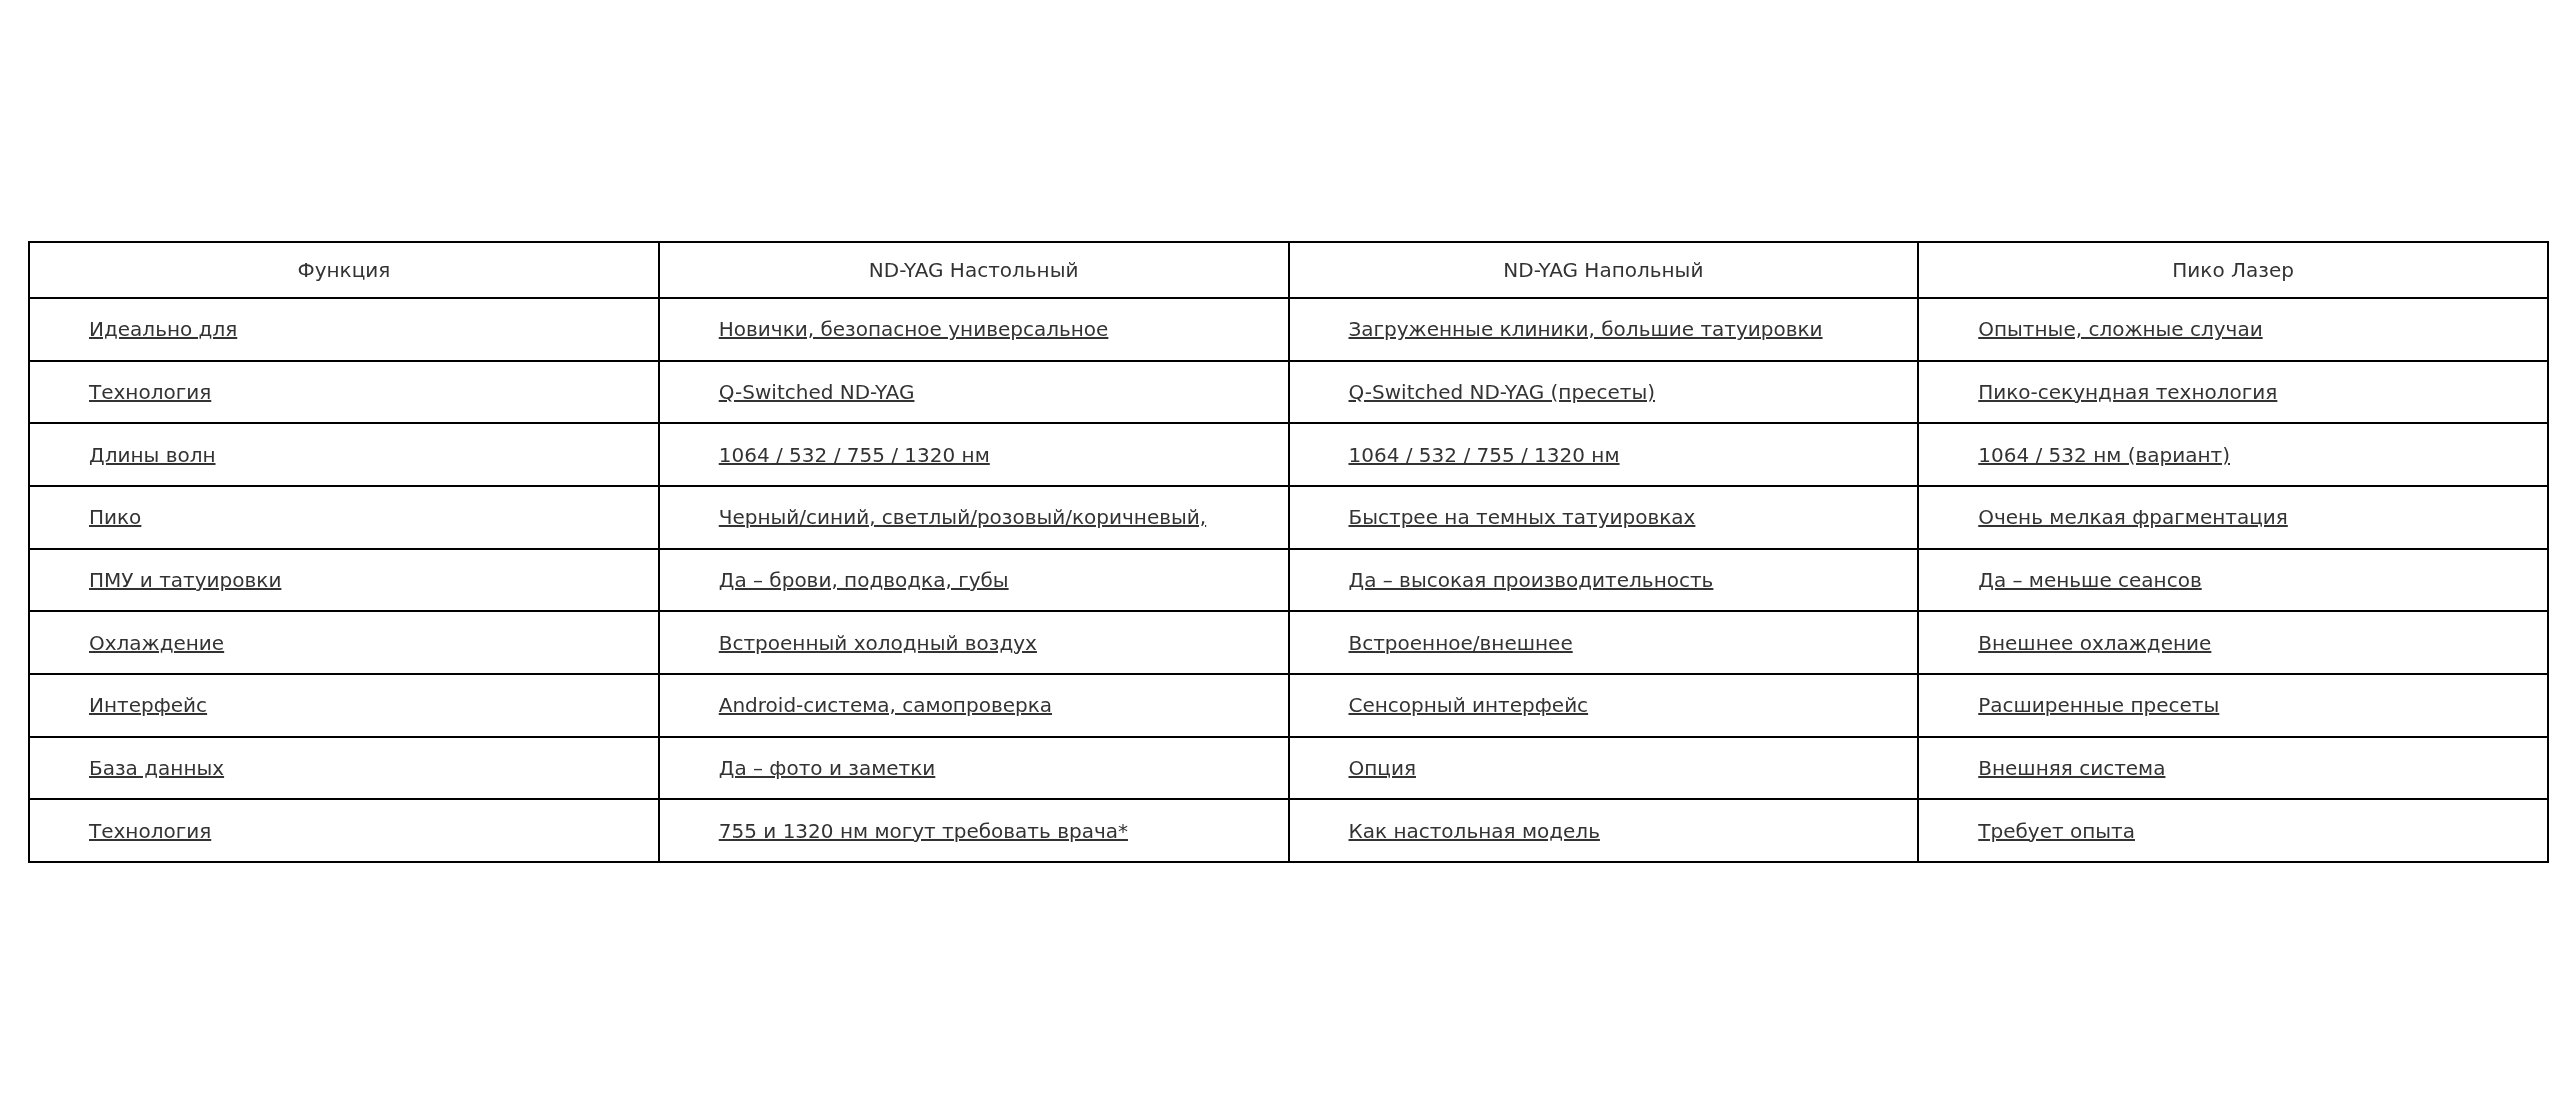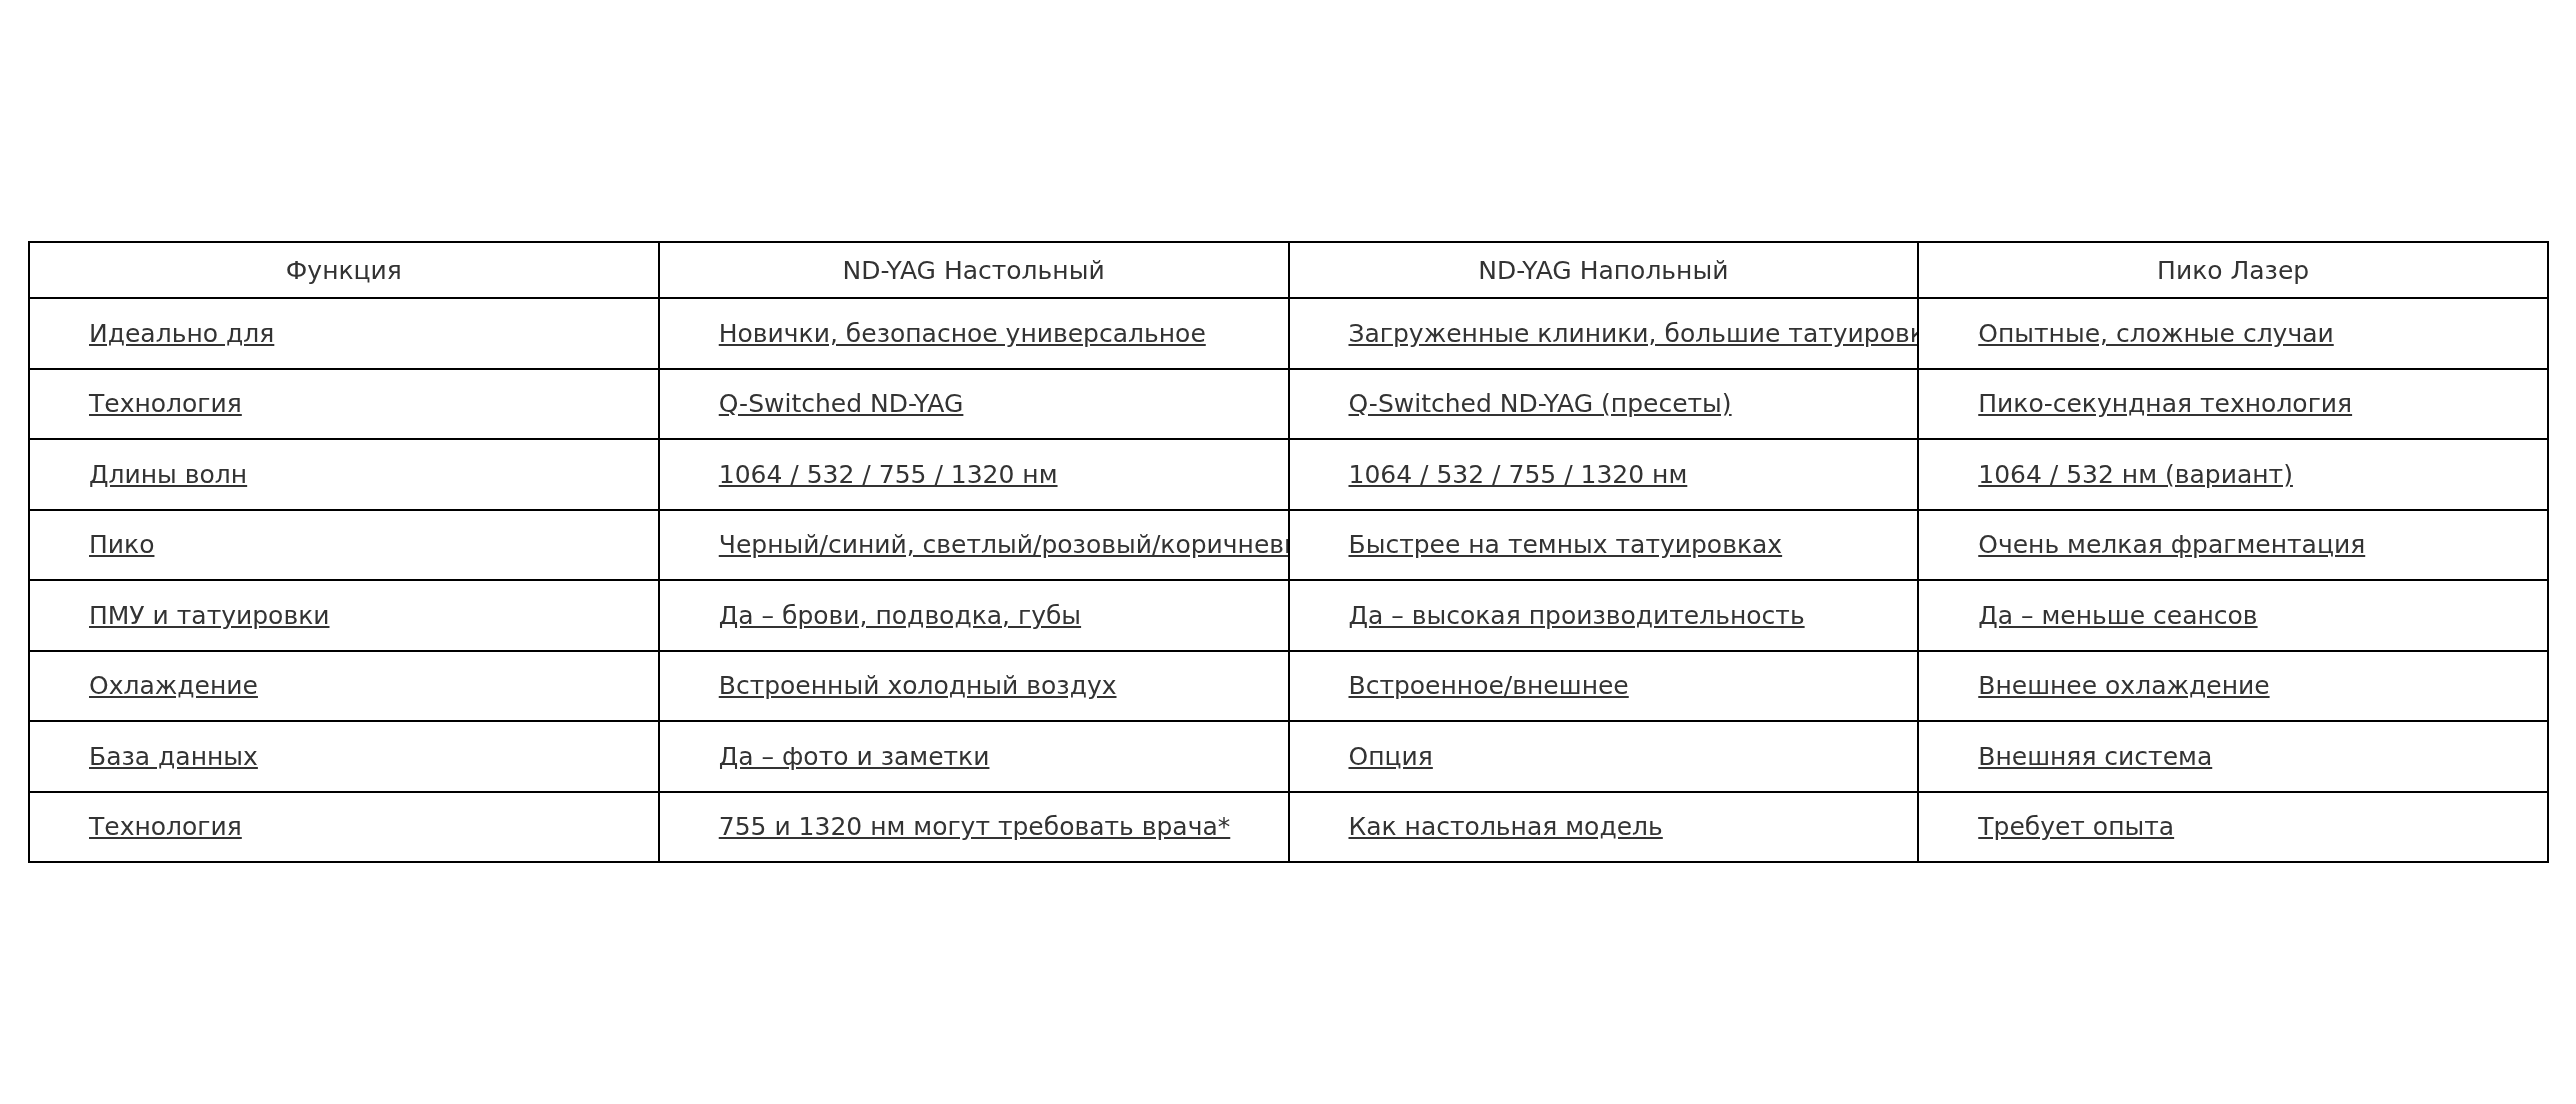--- a/index.html
+++ b/index.html
@@ -16,21 +16,21 @@
   }
   table.compare {
     position: absolute;
     left: 28px;
     top: 241px;
     width: 2521px;
     height: 622px;
     border-collapse: collapse;
     table-layout: fixed;
     font-family: "DejaVu Sans", "Liberation Sans", sans-serif;
-    font-size: 25px;
+    font-size: 20px;
     color: #333333;
     background: #ffffff;
   }
   table.compare th,
   table.compare td {
     border: 2.8px solid #000000;
     white-space: nowrap;
     overflow: hidden;
     vertical-align: middle;
     height: 56px;
@@ -97,20 +97,26 @@
         <td>Да – высокая производительность</td>
         <td>Да – меньше сеансов</td>
       </tr>
       <tr>
         <td>Охлаждение</td>
         <td>Встроенный холодный воздух</td>
         <td>Встроенное/внешнее</td>
         <td>Внешнее охлаждение</td>
       </tr>
       <tr>
+        <td>Интерфейс</td>
+        <td>Android-система, самопроверка</td>
+        <td>Сенсорный интерфейс</td>
+        <td>Расширенные пресеты</td>
+      </tr>
+      <tr>
         <td>База данных</td>
         <td>Да – фото и заметки</td>
         <td>Опция</td>
         <td>Внешняя система</td>
       </tr>
       <tr>
         <td>Технология</td>
         <td>755 и 1320 нм могут требовать врача*</td>
         <td>Как настольная модель</td>
         <td>Требует опыта</td>

